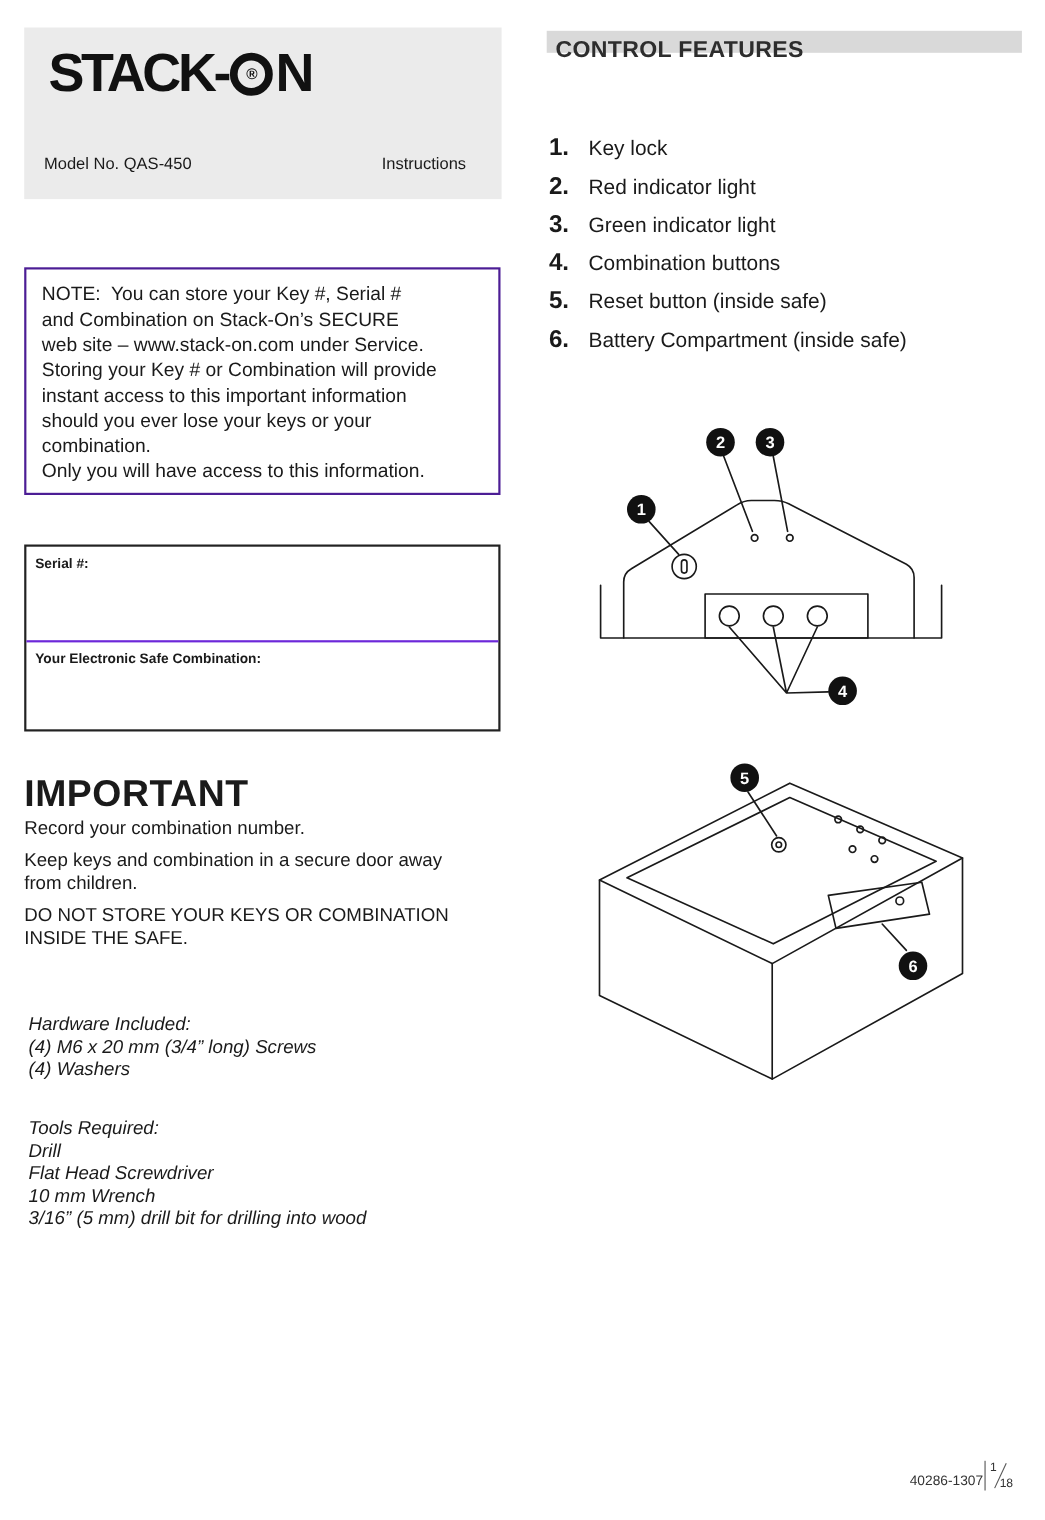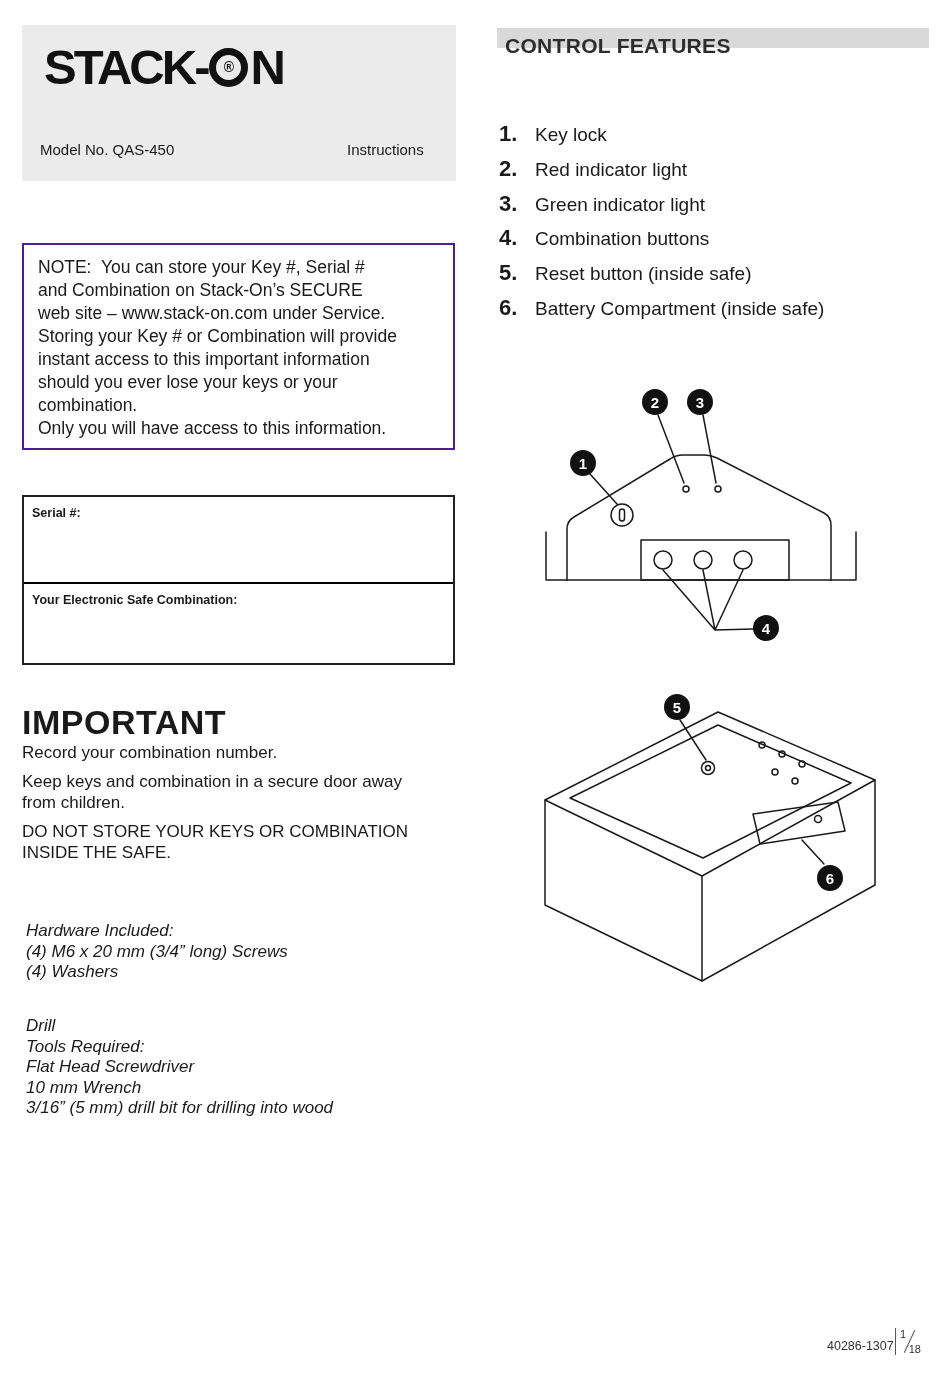--- a/index.html
+++ b/index.html
@@ -30,21 +30,21 @@
   .cf-num { font-size:22px; font-weight:bold; width:36px; flex:0 0 36px; }
   .cf-label { font-size:19px; }
 
   
   .note-box { position:absolute; left:22px; top:243px; width:433px; height:207px;
               border:2px solid #4c1d95; padding:11px 8px 0 14px; }
   .note-text { font-size:17.5px; line-height:23px; white-space:pre-wrap; }
 
   
   .record-box { position:absolute; left:22px; top:495px; width:433px; height:170px; border:2px solid #222; }
-  .record-serial { height:87px; border-bottom:2px solid #000000; padding:6px 8px; }
+  .record-serial { height:87px; border-bottom:2px solid #6d28d9; padding:6px 8px; }
   .record-combo { padding:6px 8px; }
   .record-label { font-size:12.5px; font-weight:bold; }
 
   
   .important-title { position:absolute; left:22px; top:703px; font-size:34px; font-weight:bold; letter-spacing:0.5px; }
   .important-body { position:absolute; left:22px; top:742px; width:445px; }
   .important-body p { font-size:17px; line-height:21px; margin-bottom:8px; white-space:pre-wrap; }
 
   .block { position:absolute;font-style:italic; }
   .block p { font-size:17px; line-height:20.5px; }
@@ -140,22 +140,22 @@
 INSIDE THE SAFE.</p>
 </div>
 
 <div class="block hardware">
   <p>Hardware Included:</p>
   <p>(4) M6 x 20 mm (3/4” long) Screws</p>
   <p>(4) Washers</p>
 </div>
 
 <div class="block tools">
+  <p>Tools Required:</p>
   <p>Drill</p>
-  <p>Tools Required:</p>
   <p>Flat Head Screwdriver</p>
   <p>10 mm Wrench</p>
   <p>3/16” (5 mm) drill bit for drilling into wood</p>
 </div>
 
 <svg class="diag diag-top" width="430" height="280" viewBox="0 0 430 280">
   <g class="line-art">
 
     <path d="M46 150 L46 198 M356 150 L356 198 M46 198 L356 198"></path>
 

